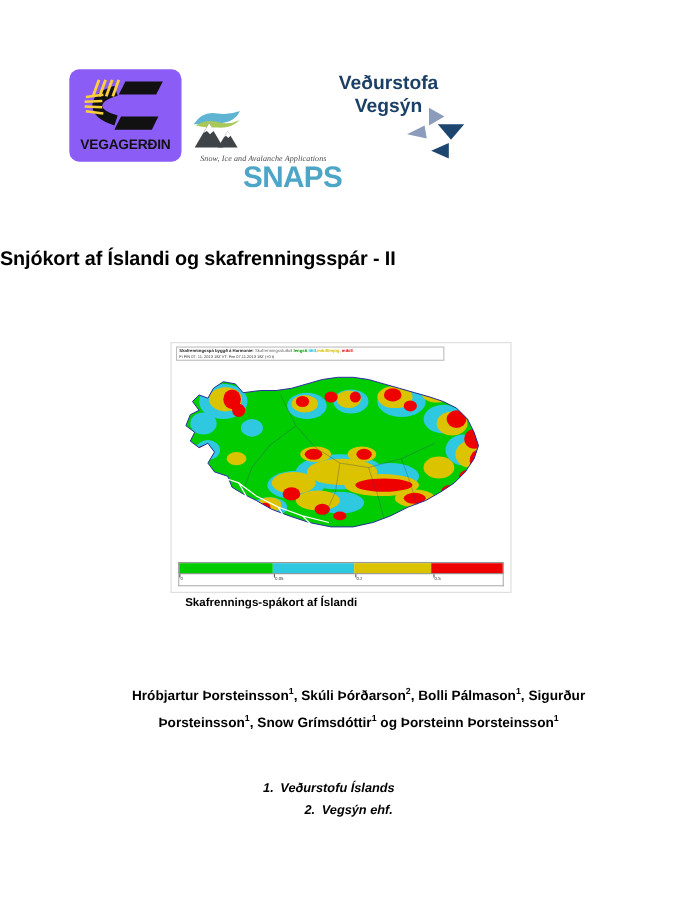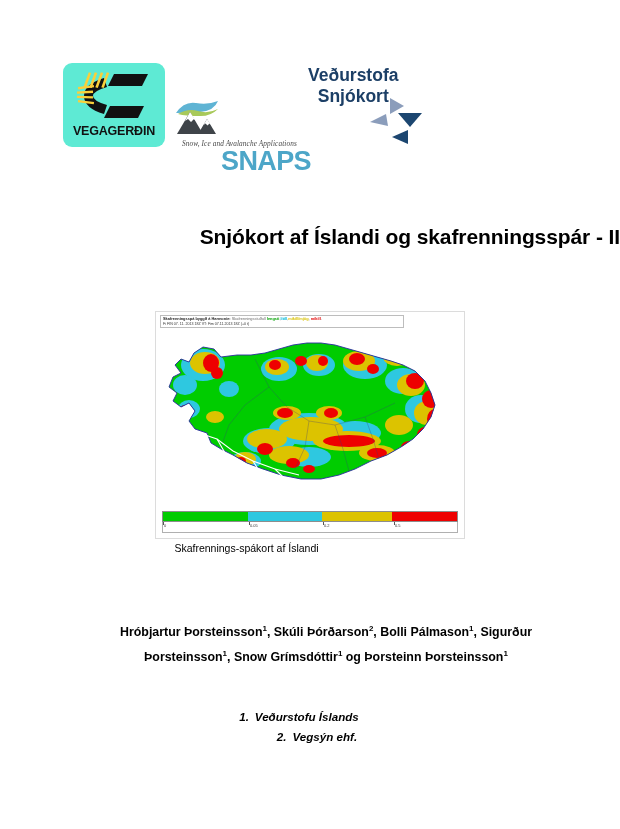--- a/index.html
+++ b/index.html
@@ -32,21 +32,21 @@
     height: 110px;
   }
 
   
   .logo-vegagerdin {
     position: absolute;
     left: 63px;
     top: 11px;
     width: 102px;
     height: 84px;
-    background: #5eead4;
+    background: #8b5cf6;
     border-radius: 9px;
   }
   .vg-glyph {
     position: absolute;
     left: 11px;
     top: 9px;
     width: 80px;
     height: 48px;
   }
   .vg-wordmark {
@@ -150,24 +150,24 @@
     letter-spacing: 0.4px;
     color: #b5912c;
   }
 
   
   .doc-title {
     position: absolute;
     left: 0;
     top: 225px;
     width: 620px;
-    text-align: right;
-    font-family: "Liberation Sans", sans-serif;
-    font-weight: bold;
-    font-size: 21px;
+    text-align: left;
+    font-family: "Liberation Sans", sans-serif;
+    font-weight: bold;
+    font-size: 18px;
     letter-spacing: -0.1px;
     color: #000000;
   }
 
   
   .figure {
     position: absolute;
     left: 155px;
     top: 311px;
     width: 310px;
@@ -267,21 +267,21 @@
   }
 
   
   .figure-caption {
     position: absolute;
     left: 0;
     top: 542px;
     width: 493px;
     text-align: center;
     font-family: "Liberation Sans", sans-serif;
-    font-weight: normal;
+    font-weight: bold;
     font-size: 10.5px;
     color: #000000;
   }
 
   
   .authors {
     position: absolute;
     left: 76px;
     top: 620px;
     width: 500px;
@@ -353,21 +353,21 @@
         <path d="M24 34 L33 19 L42 34 Z" fill="#3f4449"></path>
         <path d="M33 19 L29.5 25 L31.5 23.5 L33.5 25.5 L35.5 23.5 L37 25 Z" fill="#ffffff"></path>
       </svg>
       <div class="snaps-word">SNAPS</div>
       <div class="snaps-tagline">Snow, Ice and Avalanche Applications</div>
     </div>
 
     <div class="logo-vedur">
       <div class="vedur-text">
         <div>Veðurstofa</div>
-        <div>Snjókort</div>
+        <div>Vegsýn</div>
       </div>
       <svg class="vedur-pinwheel" viewBox="0 0 54 48">
         <path d="M20 2 L34 10 L20 18 Z" fill="#8b9dbb"></path>
         <path d="M0 26 L16 18 L18 30 Z" fill="#8b9dbb"></path>
         <path d="M28 17 L52 17 L40 31 Z" fill="#1c4670"></path>
         <path d="M38 34 L38 48 L22 41 Z" fill="#1c4670"></path>
       </svg>
     </div>
 
   </div>

